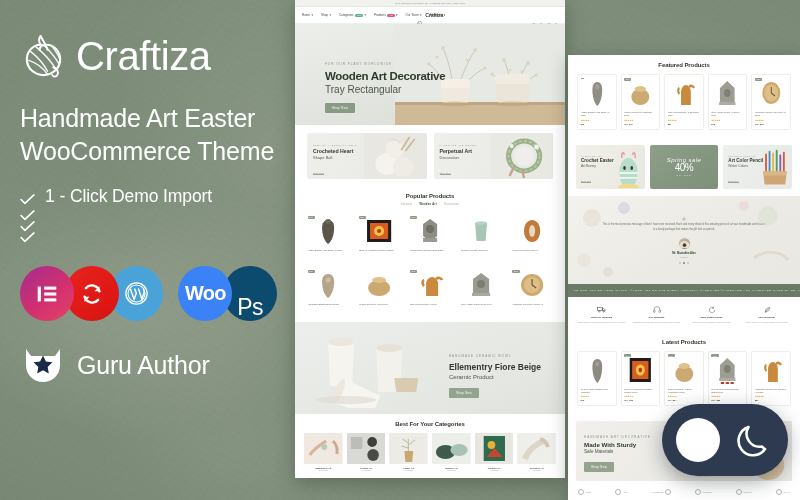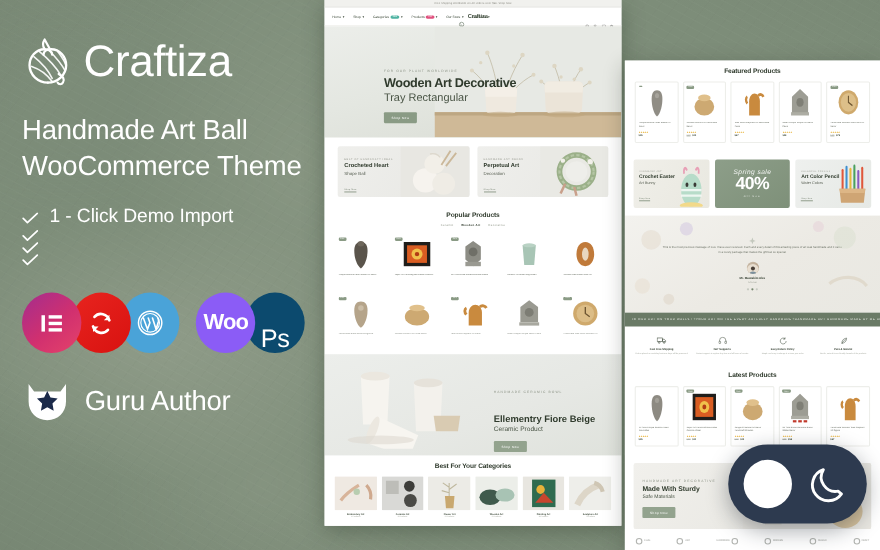--- a/index.html
+++ b/index.html
@@ -46,21 +46,21 @@
   .feat .tick { width: 15px; height: 11px; flex: 0 0 auto; }
   .feat .lbl { color: #fff; font-size: 17.5px; font-weight: 400; letter-spacing: -.1px; }
 
   .badges { margin-top: 26px; display: flex; align-items: center; }
   .badge { width: 55px; height: 55px; border-radius: 50%; display: flex; align-items: center;
            justify-content: center; margin-right: -9px; position: relative; }
   .badge:last-child { margin-right: 0; }
   .b-elementor { background: linear-gradient(140deg,#a32d8e 0%,#d1306f 55%,#e5436a 100%); z-index: 5; }
   .b-update    { background: linear-gradient(140deg,#e8241f 0%,#d81210 100%); z-index: 4; }
   .b-wp        { background: #4aa3d8; z-index: 3; }
-  .b-woo       { background: #8b5cf6; z-index: 2; margin-left: 24px; }
+  .b-woo       { background: #3b82f6; z-index: 2; margin-left: 24px; }
   .b-ps        { background: #0c4a6e; z-index: 1; align-items: flex-end; }
   .badge svg, .badge span { display: block; }
   .ps-txt { color: #fff; font-size: 23px; font-weight: 400; letter-spacing: -.5px; }
   .woo-txt { color: #fff; font-size: 20px; font-weight: 700; letter-spacing: -.8px; }
 
   .author { margin-top: 24px; display: flex; align-items: center; gap: 11px; }
   .author-icon { width: 46px; height: 40px; flex: 0 0 auto; }
   .author-txt { color: #fff; font-size: 25px; letter-spacing: -.2px; }
 
   
@@ -84,21 +84,21 @@
            align-items: center; gap: 2.5px; }
   .brand-mark { width: 6px; height: 6px; }
   .brand-txt { font-size: 5.2px; color: #3d4a3a; font-weight: 700; letter-spacing: -.1px; }
   .nav-icons { margin-left: auto; display: flex; gap: 3.5px; align-items: center; }
   .nav-ic { width: 4px; height: 4px; opacity: .72; }
 
   
   .hero { height: 101px; position: relative; overflow: hidden;
           background: linear-gradient(165deg,#eceeea 0%,#e4e7e1 45%,#d9dcd4 100%); }
   .hero-art { position: absolute; right: 0; top: 0; width: 63%; height: 100%; }
-  .hero-copy { position: absolute; left: 30px; top: 38px; margin-left: 24px; }
+  .hero-copy { position: absolute; left: 30px; top: 38px; }
   .eyebrow { font-size: 3px; color: #8d9487; letter-spacing: 1px; text-transform: uppercase; }
   .hero-h1 { font-size: 11.5px; color: #2f3a2c; font-weight: 700; margin-top: 4px; letter-spacing: -.3px; }
   .hero-h2 { font-size: 10px; color: #4a5546; margin-top: 1.5px; }
   .btn-s { margin-top: 7px; background: #8a9b85; color: #fff; font-size: 2.8px;
            padding: 3px 7px; border-radius: 1px; display: inline-block; letter-spacing: .4px; }
   .btn-s.ghost { background: #93a38e; }
 
   
   .promo2 { display: flex; gap: 7px; padding: 8px 12px 7px; background: #fff; }
   .promo-card { flex: 1; height: 46px; border-radius: 2px; position: relative; overflow: hidden;
@@ -130,21 +130,21 @@
            height: 6px; overflow: hidden; }
   .stars { font-size: 2.2px; color: #e3a008; letter-spacing: -.2px; margin-top: 1.5px; }
   .price { font-size: 2.2px; color: #3d4a3a; margin-top: 1px; font-weight: 700; }
   .price s { color: #b0b4ab; font-weight: 400; margin-right: 1.5px; }
 
   
   .band { height: 92px; position: relative; overflow: hidden;
           background: linear-gradient(160deg,#eceeeb 0%,#e6e8e4 60%,#dfe2dc 100%); }
   .band-art { position: absolute; left: 4%; top: 6%; width: 52%; height: 88%; }
   .band-copy { position: absolute; left: 57%; top: 32px; }
-  .band-h { font-size: 8.5px; color: #2f3a2c; font-weight: 700; margin-top: 18px; }
+  .band-h { font-size: 8.5px; color: #2f3a2c; font-weight: 700; margin-top: 4px; }
   .band-s { font-size: 6px; color: #4a5546; margin-top: 1.5px; }
 
   
   .cats { display: flex; gap: 4px; margin-top: 6px; }
   .cat { flex: 1; }
   .cat-img { height: 31px; border-radius: 1px; overflow: hidden; position: relative; }
   .cat-n { font-size: 2.2px; color: #3d4a3a; text-align: center; margin-top: 2.5px; font-weight: 700; }
   .cat-c { font-size: 1.8px; color: #a2a69c; text-align: center; margin-top: .8px; }
 
   
@@ -155,21 +155,21 @@
   .p3.c { background: linear-gradient(120deg,#eef0ee 0%,#e6e9e5 100%); }
   .p3-copy { position: absolute; left: 5px; top: 10px; }
   .p3-eye { font-size: 1.9px; color: #9a9c92; letter-spacing: .5px; text-transform: uppercase; }
   .p3-h { font-size: 4.6px; color: #2f3a2c; font-weight: 700; margin-top: 1.5px; }
   .p3-s { font-size: 3.4px; color: #5a6155; margin-top: .6px; }
   .p3-btn { margin-top: 3.5px; font-size: 1.7px; color: #6d7a68; border-bottom: .5px solid #9aa595;
             display: inline-block; letter-spacing: .3px; }
   .sale-c { position: absolute; inset: 0; display: flex; flex-direction: column;
             align-items: center; justify-content: center; color: #fff; }
   .sale-sc { font-size: 6px; font-style: italic; opacity: .92; letter-spacing: .4px; }
-  .sale-pc { font-size: 16px; font-weight: 700; margin-top: -1px; letter-spacing: -.5px; }
+  .sale-pc { font-size: 10px; font-weight: 400; margin-top: -1px; letter-spacing: -.5px; }
   .sale-sub { font-size: 2px; letter-spacing: 1.2px; margin-top: 1px; opacity: .85; }
 
   .testi { height: 88px; position: relative; overflow: hidden;
            background: linear-gradient(150deg,#f3f2ee 0%,#eceae4 55%,#e9e8e2 100%);
            display: flex; flex-direction: column; align-items: center;
            justify-content: center; padding: 0 34px; }
   .t-quote { font-size: 2.6px; color: #6e7468; text-align: center; line-height: 1.85; }
   .t-av { width: 11px; height: 11px; border-radius: 50%; margin-top: 6px; overflow: hidden;
           background: linear-gradient(150deg,#cdbfae,#a98f72); position: relative; }
   .t-name { font-size: 2.7px; color: #2f3a2c; font-weight: 700; margin-top: 3px; }
@@ -231,21 +231,21 @@
           <path d="M24 44c9 0 17-7 17-16 0-8-6-15-14-15-4 0-7 2-7 5" fill="none" stroke="#fff" stroke-width="2.2" stroke-linecap="round"></path>
           <path d="M11 20c5 4 12 10 17 20M9 29c6 2 14 7 19 14M16 15c6 5 14 12 20 22M24 13c5 5 12 12 16 20M33 15c3 4 7 9 8 14" fill="none" stroke="#fff" stroke-width="1.5" stroke-linecap="round" opacity=".92"></path>
           <path d="M21 4l5 9M21 4c-2 3-2 6 0 9" fill="none" stroke="#fff" stroke-width="2" stroke-linecap="round"></path>
           <path d="M34 36c4 2 6 5 4 8-1 2-4 2-5 0" fill="none" stroke="#fff" stroke-width="2" stroke-linecap="round"></path>
         </svg>
       </span>
       <span class="logo-text">Craftiza</span>
     </div>
 
     <div class="headline">
-      <div>Handmade Art Ball</div>
+      <div>Handmade Art Easter</div>
       <div>WooCommerce Theme</div>
     </div>
 
     <div class="feats">
       <div class="feat">
         <span class="tick">
           <svg viewBox="0 0 16 12" width="15" height="11">
               <path d="M1 6l4.2 4.2L15 1" fill="none" stroke="#fff" stroke-width="1.7" stroke-linecap="round" stroke-linejoin="round"></path>
             </svg>
         </span>

